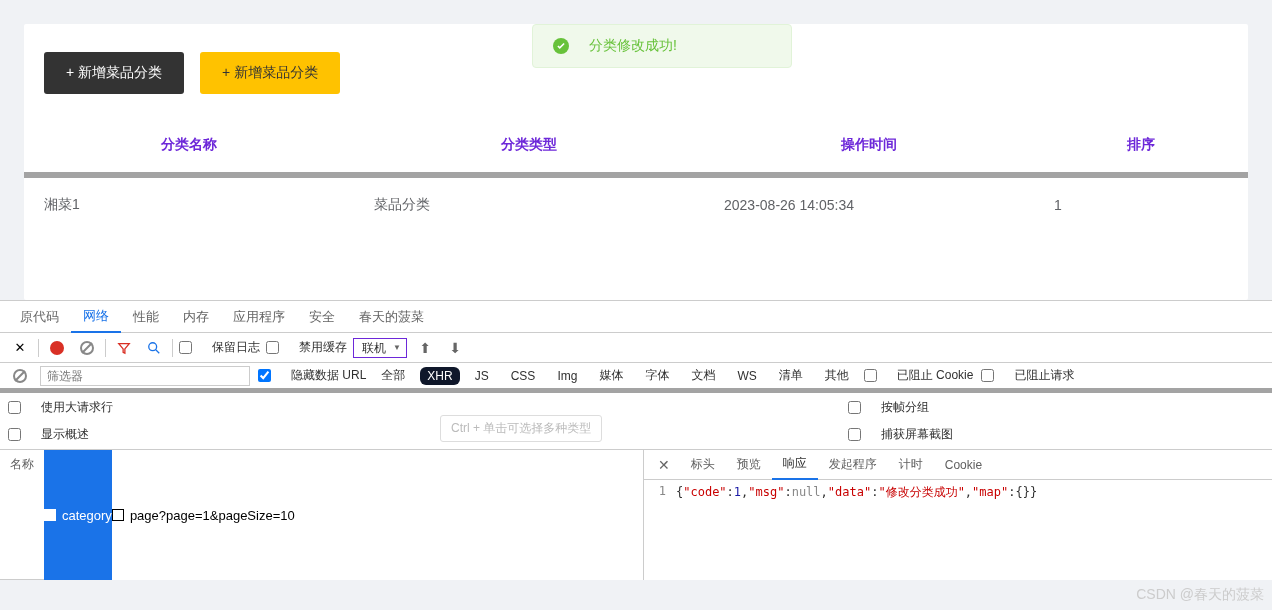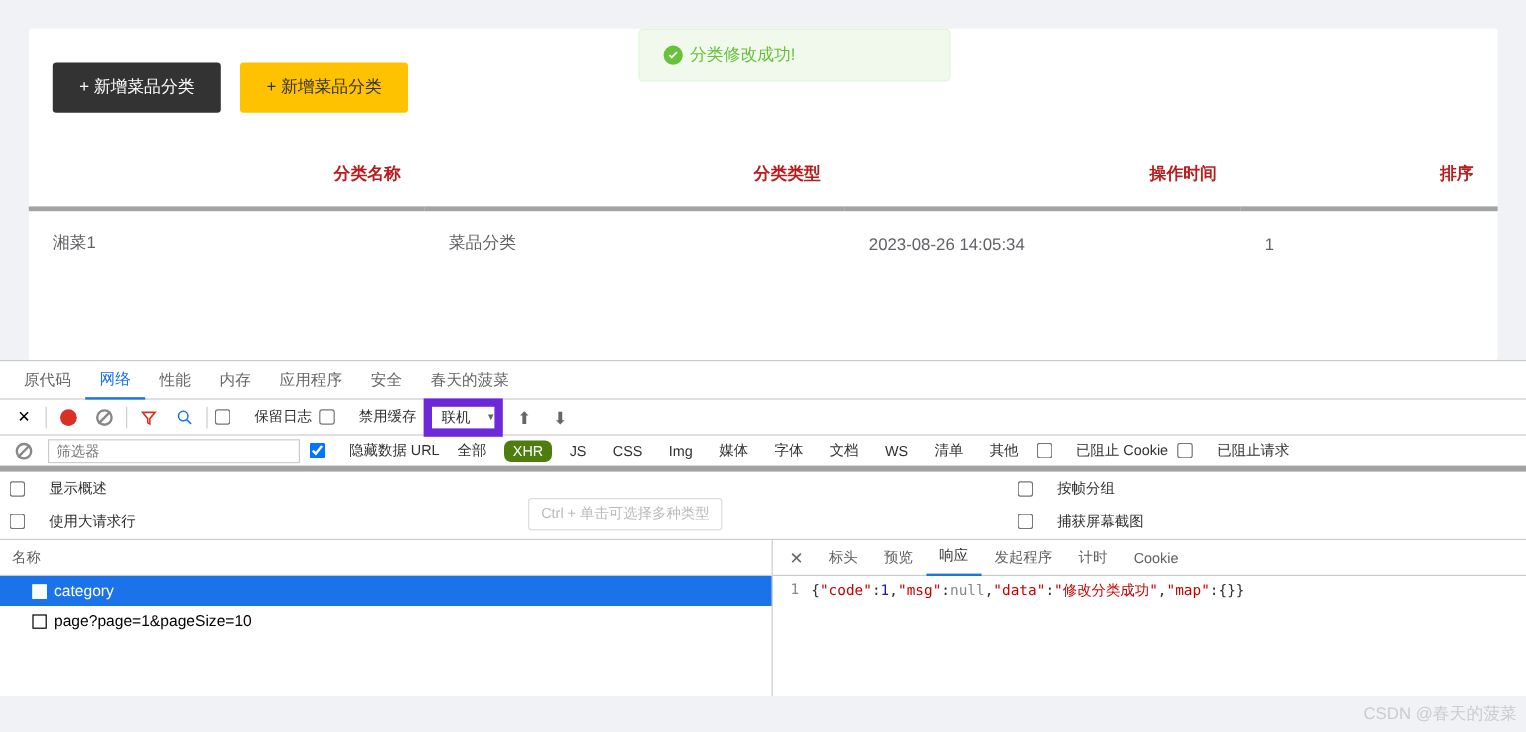--- a/index.html
+++ b/index.html
@@ -1,69 +1,69 @@
 <!DOCTYPE html>
 <html><head>
   <meta charset="utf-8">
   <style>
     * { margin: 0; padding: 0; box-sizing: border-box; }
     body { font-family: -apple-system, BlinkMacSystemFont, "Segoe UI", "Microsoft YaHei", sans-serif; font-size: 13px; background: #f0f2f5; width: 1272px; height: 610px; overflow: hidden; position: relative; }
     
     .app-area { background: #f0f2f5; padding: 24px 24px 0 24px; height: 300px; position: relative; }
     .app-card { background: #fff; border-radius: 2px; padding: 0; height: 100%; position: relative; }
     
-    .success-toast { position: absolute; top: 0; left: 50%; transform: translateX(-40%); background: #f0f9eb; border: 1px solid #e1f3d8; color: #67c23a; padding: 12px 20px; border-radius: 4px; display: flex; align-items: center; gap: 6px; font-size: 14px; z-index: 10; min-width: 260px; }
+    .success-toast { position: absolute; top: 0; left: 50%; transform: translateX(-40%); background: #f0f9eb; border: 1px solid #e1f3d8; color: #67c23a; padding: 12px 20px; border-radius: 4px; display: flex; align-items: center; gap: 20px; font-size: 14px; z-index: 10; min-width: 260px; }
     .success-icon { width: 16px; height: 16px; background: #67c23a; border-radius: 50%; display: flex; align-items: center; justify-content: center; }
     .success-icon svg { width: 10px; height: 10px; fill: white; }
     
     .button-row { display: flex; gap: 16px; padding: 28px 20px 24px 20px; }
     .btn { padding: 12px 22px; border: none; font-size: 14px; cursor: pointer; border-radius: 3px; font-weight: 400; }
     .btn-dark { background: #333; color: #fff; }
     .btn-yellow { background: #ffc200; color: #333; }
     
     .table { width: 100%; border-collapse: collapse; }
-    .table th { text-align: right; padding: 18px 20px; font-weight: 600; color: #b91c1c; border-bottom: 4px solid #a3a3a3; font-size: 14px; }
+    .table th { text-align: center; padding: 18px 20px; font-weight: 600; color: #6d28d9; border-bottom: 6px solid #a3a3a3; font-size: 14px; }
     .table td { padding: 18px 20px; color: #606266; font-size: 14px; border-top: 1px solid #ebeef5; }
     
     .devtools { background: #fff; border-top: 1px solid #ccc; font-family: "Segoe UI", "Microsoft YaHei", sans-serif; }
     
     .dt-tabs { display: flex; align-items: center; padding: 0 8px; border-bottom: 1px solid #ccc; height: 32px; gap: 0; }
     .dt-tab { padding: 0 12px; color: #666; cursor: pointer; height: 32px; display: flex; align-items: center; font-size: 13px; }
     .dt-tab.active { color: #1a73e8; border-bottom: 2px solid #1a73e8; }
     
     .dt-toolbar { display: flex; align-items: center; padding: 4px 8px; border-bottom: 1px solid #ccc; height: 30px; gap: 6px; }
     .dt-icon-btn { width: 24px; height: 24px; display: flex; align-items: center; justify-content: center; cursor: pointer; border-radius: 2px; }
     .record-dot { width: 14px; height: 14px; background: #d93025; border-radius: 50%; }
     .block-icon { width: 14px; height: 14px; border: 2px solid #888; border-radius: 50%; position: relative; }
     .block-icon::after { content: ''; position: absolute; width: 2px; height: 14px; background: #888; transform: rotate(45deg); left: 4px; top: -2px; }
     .filter-icon svg { width: 14px; height: 14px; stroke: #d93025; fill: none; }
     .search-icon svg { width: 14px; height: 14px; stroke: #1a73e8; fill: none; }
     .divider { width: 1px; height: 18px; background: #ccc; }
     .checkbox-label { display: flex; align-items: center; gap: 20px; color: #303030; font-size: 12px; }
     .checkbox-label input { width: 13px; height: 13px; }
-    .throttle-select { border: 7px solid #6d28d9; padding: 2px 20px 2px 8px; font-size: 12px; background: #fff; color: #303030; appearance: none; position: relative; }
+    .throttle-select { border: 1px solid #6d28d9; padding: 2px 20px 2px 8px; font-size: 12px; background: #fff; color: #303030; appearance: none; position: relative; }
     .select-wrap { position: relative; display: flex; align-items: center; }
     .select-wrap::after { content: '▼'; position: absolute; right: 6px; font-size: 8px; color: #666; pointer-events: none; }
     .upload-icon, .download-icon { font-size: 14px; color: #666; }
     
     .dt-filter { display: flex; align-items: center; padding: 4px 8px; border-bottom: 5px solid #a3a3a3; height: 30px; gap: 8px; }
     .left-sidebar-icon { width: 24px; height: 24px; display: flex; align-items: center; justify-content: center; }
     .filter-input { flex: 0 0 210px; border: 1px solid #ccc; padding: 2px 6px; font-size: 12px; height: 20px; }
     .type-filter { padding: 2px 7px; color: #303030; font-size: 12px; cursor: pointer; border-radius: 6px; }
-    .type-filter.active-xhr { background: #4d7c0f; color: #fff; }
+    .type-filter.active-xhr { background: #0f172a; color: #fff; }
     
     .dt-options { display: flex; padding: 6px 8px; border-bottom: 1px solid #ccc; position: relative; }
     .dt-options-left { flex: 0 0 580px; display: flex; flex-direction: column; gap: 10px; }
     .dt-options-right { display: flex; flex-direction: column; gap: 10px; margin-left: 260px; }
     .hint-box { position: absolute; left: 440px; top: 22px; border: 1px solid #ddd; padding: 4px 10px; color: #bbb; font-size: 12px; border-radius: 3px; }
     
     .dt-content { display: flex; height: 130px; }
-    .dt-requests { flex: 0 0 644px; border-right: 1px solid #ccc; display: flex; flex-direction: column; }
+    .dt-requests { flex: 0 0 644px; border-right: 1px solid #ccc; display: flex; flex-direction: row; }
     .req-header { padding: 6px 10px; color: #606060; font-size: 12px; border-bottom: 1px solid #ccc; }
-    .req-item { padding: 5px 27px; display: flex; align-items: center; gap: 6px; font-size: 13px; }
+    .req-item { padding: 5px 0; display: flex; align-items: center; gap: 6px; font-size: 13px; }
     .req-item.selected { background: #1a73e8; color: #fff; }
     .req-icon { width: 12px; height: 12px; border: 1px solid currentColor; }
     .req-item.selected .req-icon { background: #fff; border-color: #fff; }
     
     .dt-response { flex: 1; display: flex; flex-direction: column; }
     .resp-tabs { display: flex; align-items: center; border-bottom: 1px solid #ccc; height: 30px; padding: 0 4px; gap: 0; }
     .resp-close { padding: 0 10px; color: #666; cursor: pointer; font-size: 14px; }
     .resp-tab { padding: 0 11px; color: #606060; cursor: pointer; height: 30px; display: flex; align-items: center; font-size: 12px; }
     .resp-tab.active { color: #303030; border-bottom: 2px solid #1a73e8; }
     .resp-body { padding: 4px 8px; font-family: Consolas, monospace; font-size: 12px; display: flex; }
@@ -191,25 +191,25 @@
     <label class="checkbox-label">
         <input type="checkbox" style="">
         <span>已阻止请求</span>
       </label>
   </div>
 
   <div class="dt-options">
     <div class="dt-options-left">
       <label class="checkbox-label">
           <input type="checkbox" style="">
+          <span>使用大请求行</span>
+        </label>
+      <label class="checkbox-label">
+          <input type="checkbox" style="">
           <span>显示概述</span>
-        </label>
-      <label class="checkbox-label">
-          <input type="checkbox" style="">
-          <span>使用大请求行</span>
         </label>
     </div>
     <div class="hint-box">Ctrl + 单击可选择多种类型</div>
     <div class="dt-options-right">
       <label class="checkbox-label">
           <input type="checkbox" style="">
           <span>按帧分组</span>
         </label>
       <label class="checkbox-label">
           <input type="checkbox" style="">

